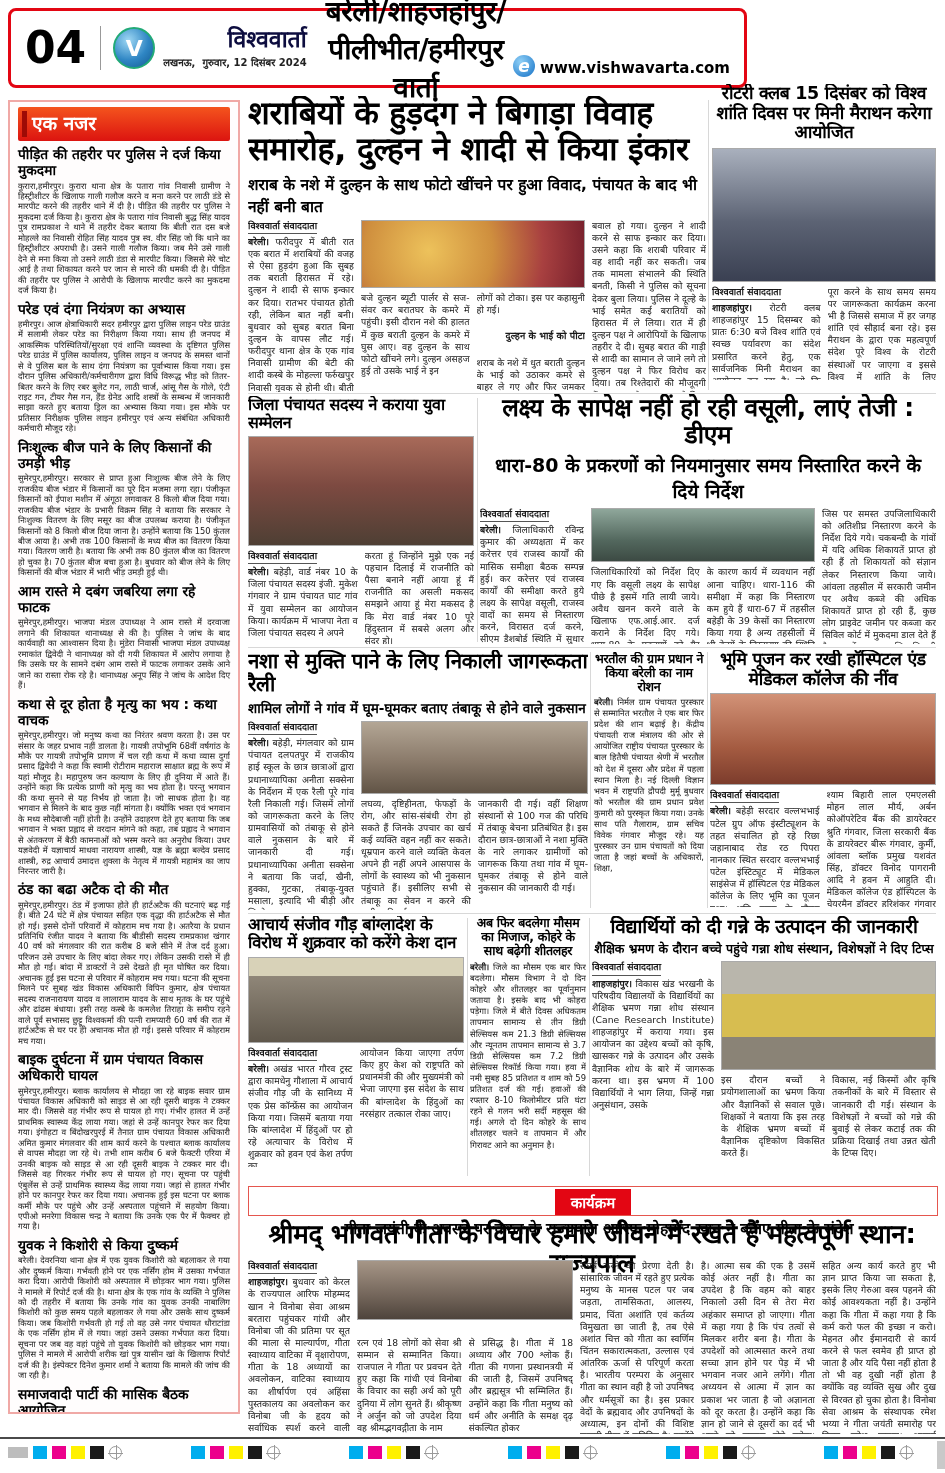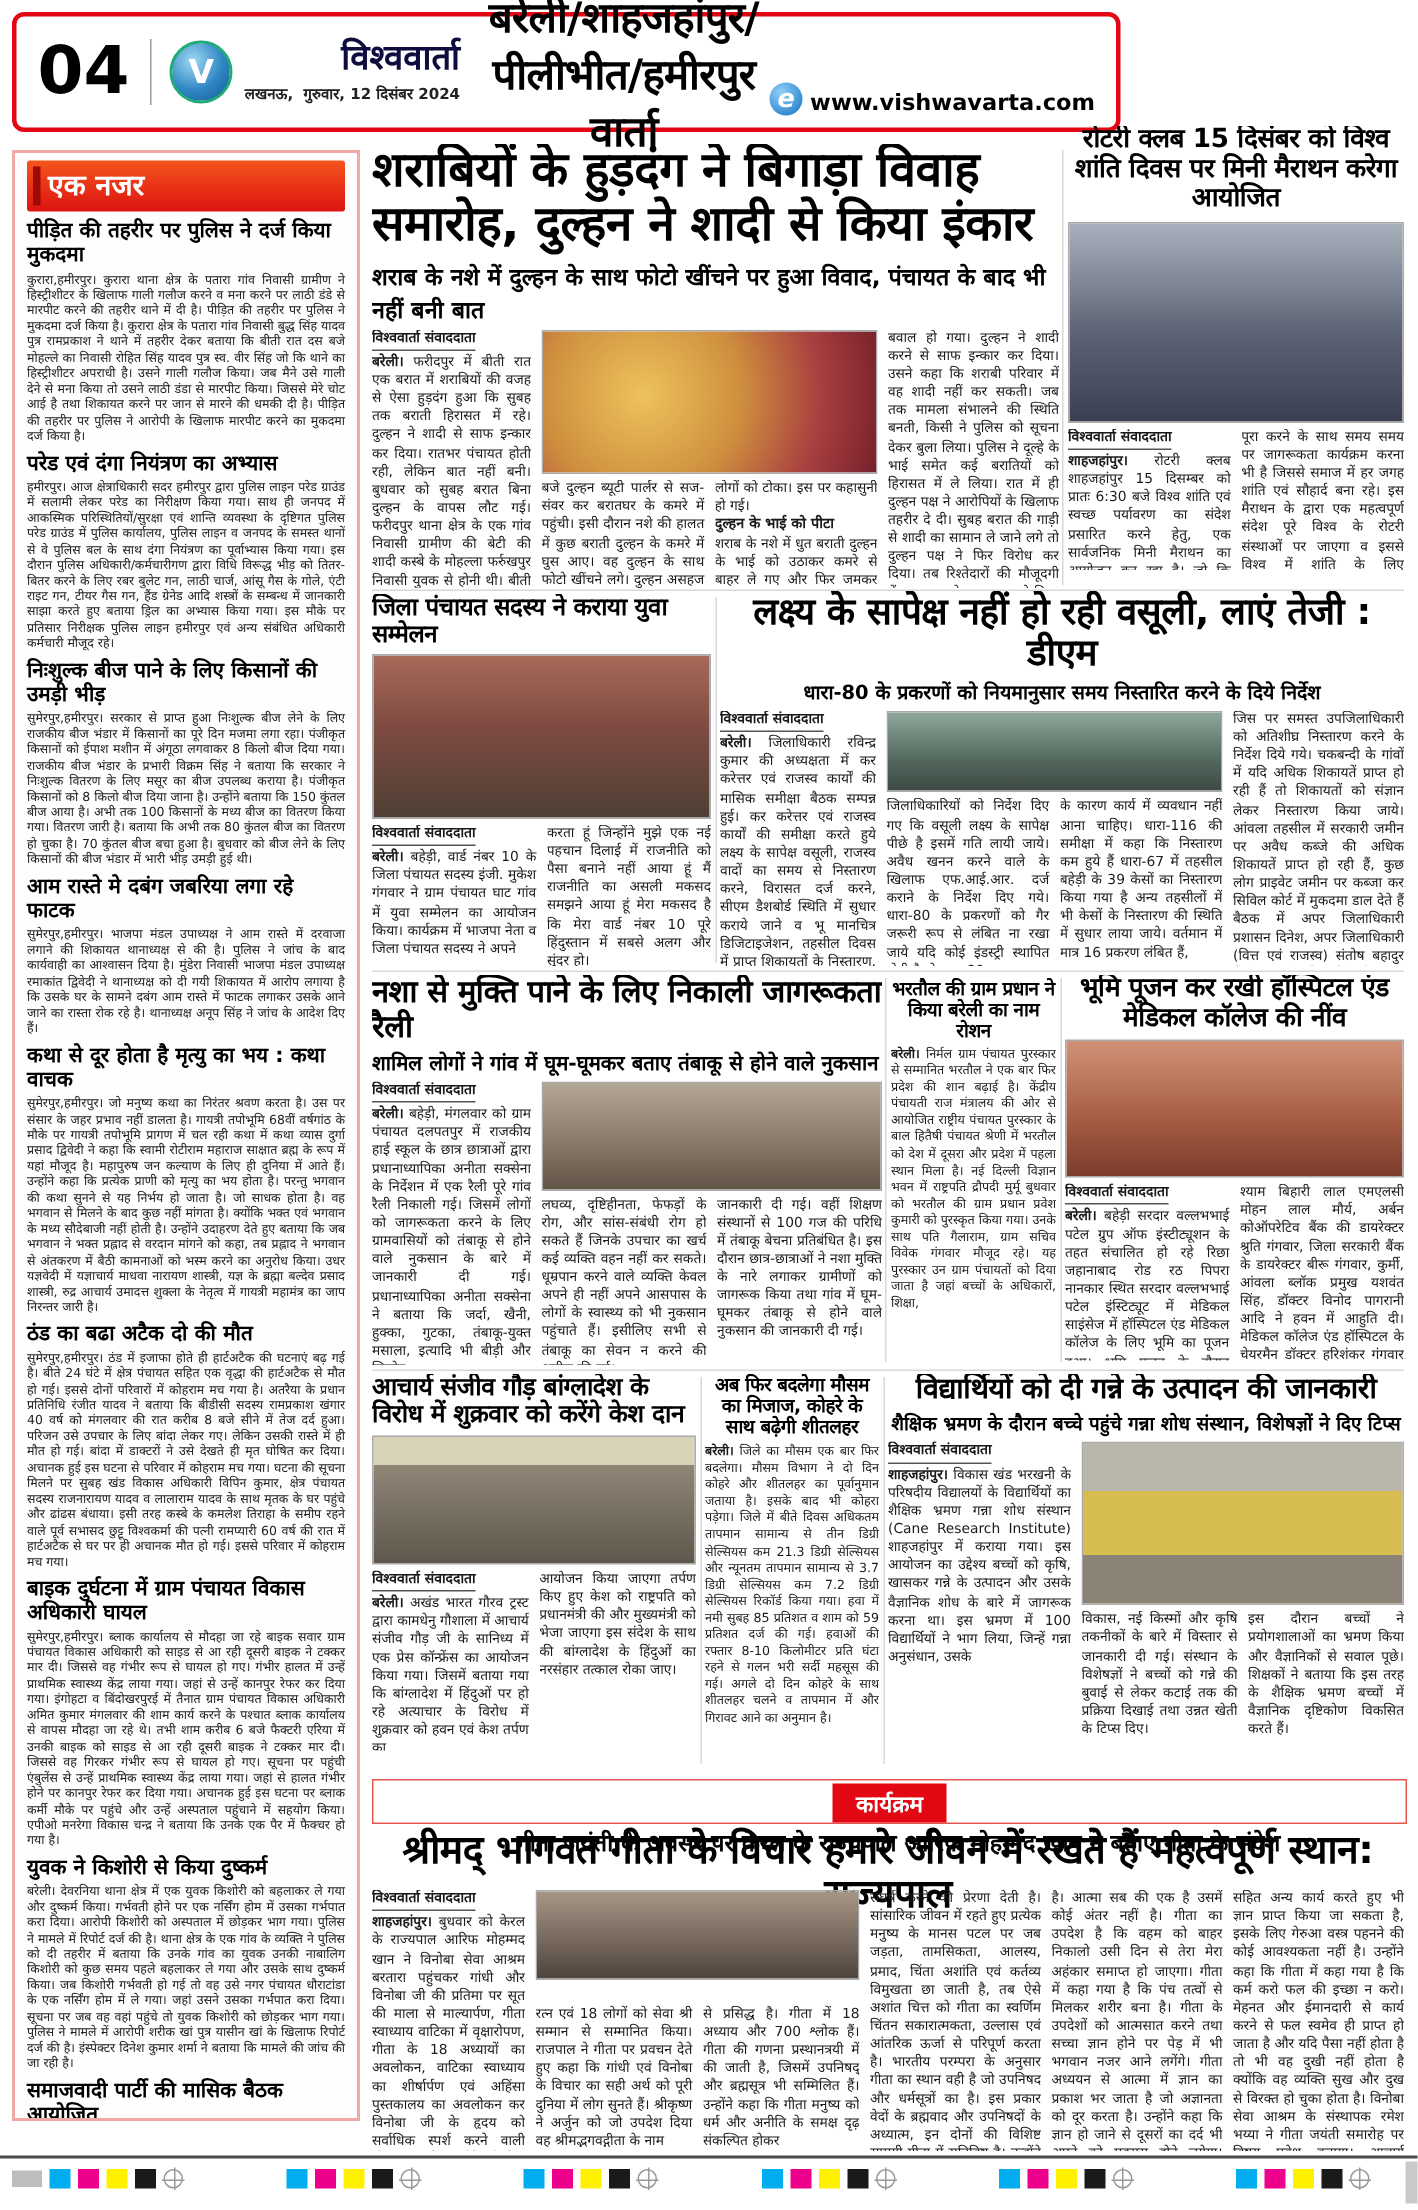--- a/index.html
+++ b/index.html
@@ -25,21 +25,21 @@
   .sb-body{font-size:8.3px;line-height:1.26;text-align:justify;color:#222;}
   
   .hl{font-weight:700;color:#000;line-height:1.12;letter-spacing:-0.3px;}
   .sub{font-weight:700;color:#000;}
   .byline{font-weight:700;font-size:9.3px;border-bottom:1px solid #555;display:inline-block;margin-bottom:2px;padding-bottom:1px;}
   .body-txt{font-size:9.2px;line-height:1.32;text-align:justify;color:#1a1a1a;overflow:hidden;}
   .dateline{font-weight:700;}
   .cols{display:flex;gap:7px;}
   .col{flex:1;overflow:hidden;}
   .photo{border:1px solid #aaa;box-sizing:border-box;}
-  .inline-hl{font-weight:700;font-size:9.6px;text-align:left;margin:0 0;}
+  .inline-hl{font-weight:700;font-size:9.6px;text-align:right;margin:14px 0;}
   .art{overflow:hidden;box-sizing:border-box;}
   
   .ph-wedding{background:radial-gradient(circle at 30% 45%,#edc25b,#cf8f3e 40%,#a84040 72%,#77202c);}
   .ph-rotary{background:linear-gradient(180deg,#a9b0bd,#5c6374 55%,#3a4052);}
   .ph-yuva{background:linear-gradient(180deg,#a86a59 0%,#7d4a41 45%,#4e3f34 100%);}
   .ph-meeting{background:linear-gradient(180deg,#8fa79b,#53685e 60%,#3c4a43);}
   .ph-rally{background:linear-gradient(180deg,#b3a695,#8a7a6a 55%,#615446);}
   .ph-bhoomi{background:linear-gradient(180deg,#d29277,#a45b41 60%,#7c3c2c);}
   .ph-acharya{background:linear-gradient(180deg,#d8d2b8 0 22%,#8f8678 22%,#5f574b);}
   .ph-students{background:linear-gradient(180deg,#b9b6ac 0 30%,#d7bd50 30% 70%,#8a8376 70%);}
@@ -177,21 +177,21 @@
     <div class="col body-txt">
       <span class="byline">विश्ववार्ता संवाददाता</span><br>
       <span class="dateline">बरेली।</span> <span>बहेड़ी, वार्ड नंबर 10 के जिला पंचायत सदस्य इंजी. मुकेश गंगवार ने ग्राम पंचायत घाट गांव में युवा सम्मेलन का आयोजन किया। कार्यक्रम में भाजपा नेता व जिला पंचायत सदस्य ने अपने</span>
     </div>
     <div class="col body-txt">करता हूं जिन्होंने मुझे एक नई पहचान दिलाई में राजनीति को पैसा बनाने नहीं आया हूं मैं राजनीति का असली मकसद समझने आया हूं मेरा मकसद है कि मेरा वार्ड नंबर 10 पूरे हिंदुस्तान में सबसे अलग और सुंदर हो।</div>
   </div>
 </div>
 
 <div class="abs art" style="left:480px;top:394px;width:456px;height:250px;">
   <div class="hl" style="font-size:24.5px;text-align:center;">लक्ष्य के सापेक्ष नहीं हो रही वसूली, लाएं तेजी : डीएम</div>
-  <div class="sub" style="font-size:13px;text-align:center;margin:3px 0 4px;">धारा-80 के प्रकरणों को नियमानुसार समय निस्तारित करने के दिये निर्देश</div>
+  <div class="sub" style="font-size:19px;text-align:center;margin:3px 0 4px;">धारा-80 के प्रकरणों को नियमानुसार समय निस्तारित करने के दिये निर्देश</div>
   <div class="cols" style="height:180px;">
     <div class="col body-txt" style="flex:0 0 104px;">
       <span class="byline">विश्ववार्ता संवाददाता</span><br>
       <span class="dateline">बरेली।</span> <span>जिलाधिकारी रविन्द्र कुमार की अध्यक्षता में कर करेत्तर एवं राजस्व कार्यों की मासिक समीक्षा बैठक सम्पन्न हुई। कर करेत्तर एवं राजस्व कार्यों की समीक्षा करते हुये लक्ष्य के सापेक्ष वसूली, राजस्व वादों का समय से निस्तारण करने, विरासत दर्ज करने, सीएम डैशबोर्ड स्थिति में सुधार कराये जाने व भू मानचित्र डिजिटाइजेशन, तहसील दिवस में प्राप्त शिकायतों के निस्तारण, दैवीय आपदा, रियल टाइम खतौनी तथा कृषक दुर्घटना बीमा योजना में लंबित प्रकरणों के निस्तारण आदि के संबंध में आवश्यक निर्देश दिए गए।</span>
     </div>
     <div style="flex:0 0 224px;display:flex;flex-direction:column;gap:4px;overflow:hidden;">
       <div class="photo ph-meeting" style="width:224px;height:98px;"></div>
       <div class="cols" style="flex:1;">
         <div class="col body-txt">जिलाधिकारियों को निर्देश दिए गए कि वसूली लक्ष्य के सापेक्ष पीछे है इसमें गति लायी जाये। अवैध खनन करने वाले के खिलाफ एफ.आई.आर. दर्ज कराने के निर्देश दिए गये। धारा-80 के प्रकरणों को गैर जरूरी रूप से लंबित ना रखा जाये यदि कोई इंडस्ट्री स्थापित होनी है तो धारा-80</div>
         <div class="col body-txt">के कारण कार्य में व्यवधान नहीं आना चाहिए। धारा-116 की समीक्षा में कहा कि निस्तारण कम हुये हैं धारा-67 में तहसील बहेड़ी के 39 केसों का निस्तारण किया गया है अन्य तहसीलों में भी केसों के निस्तारण की स्थिति में सुधार लाया जाये। वर्तमान में मात्र 16 प्रकरण लंबित हैं,</div>
@@ -261,22 +261,22 @@
   <div class="hl" style="font-size:19px;text-align:center;">विद्यार्थियों को दी गन्ने के उत्पादन की जानकारी</div>
   <div class="sub" style="font-size:12.5px;text-align:center;margin:3px 0 4px;">शैक्षिक भ्रमण के दौरान बच्चे पहुंचे गन्ना शोध संस्थान, विशेषज्ञों ने दिए टिप्स</div>
   <div class="cols" style="height:198px;">
     <div class="col body-txt" style="flex:0 0 122px;">
       <span class="byline">विश्ववार्ता संवाददाता</span><br>
       <span class="dateline">शाहजहांपुर।</span> <span>विकास खंड भरखनी के परिषदीय विद्यालयों के विद्यार्थियों का शैक्षिक भ्रमण गन्ना शोध संस्थान (Cane Research Institute) शाहजहांपुर में कराया गया। इस आयोजन का उद्देश्य बच्चों को कृषि, खासकर गन्ने के उत्पादन और उसके वैज्ञानिक शोध के बारे में जागरूक करना था। इस भ्रमण में 100 विद्यार्थियों ने भाग लिया, जिन्हें गन्ना अनुसंधान, उसके</span>
     </div>
     <div style="flex:1;display:flex;flex-direction:column;gap:4px;overflow:hidden;">
       <div class="photo ph-students" style="width:100%;height:118px;"></div>
       <div class="cols" style="flex:1;">
+        <div class="col body-txt">इस दौरान बच्चों ने प्रयोगशालाओं का भ्रमण किया और वैज्ञानिकों से सवाल पूछे। शिक्षकों ने बताया कि इस तरह के शैक्षिक भ्रमण बच्चों में वैज्ञानिक दृष्टिकोण विकसित करते हैं।</div>
         <div class="col body-txt">विकास, नई किस्मों और कृषि तकनीकों के बारे में विस्तार से जानकारी दी गई। संस्थान के विशेषज्ञों ने बच्चों को गन्ने की बुवाई से लेकर कटाई तक की प्रक्रिया दिखाई तथा उन्नत खेती के टिप्स दिए।</div>
-        <div class="col body-txt">इस दौरान बच्चों ने प्रयोगशालाओं का भ्रमण किया और वैज्ञानिकों से सवाल पूछे। शिक्षकों ने बताया कि इस तरह के शैक्षिक भ्रमण बच्चों में वैज्ञानिक दृष्टिकोण विकसित करते हैं।</div>
       </div>
     </div>
   </div>
 </div>
 
 <div class="abs" id="gita-strip" style="left:248px;top:1186px;width:688px;height:28px;">
   <div id="gita-label">कार्यक्रम</div>
   <div id="gita-kicker">गीता जयंती के अवसर पर केरल के राज्यपाल आरिफ मोहम्मद खान ने बताए गीता के संदेश</div>
 </div>
 <div class="abs hl" style="left:248px;top:1220px;width:688px;font-size:26px;text-align:center;">श्रीमद् भागवत गीता के विचार हमारे जीवन में रखते हैं महत्वपूर्ण स्थान: राज्यपाल</div>

